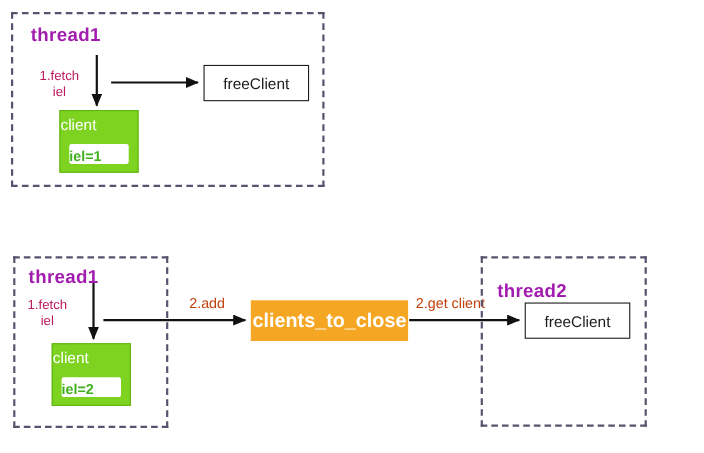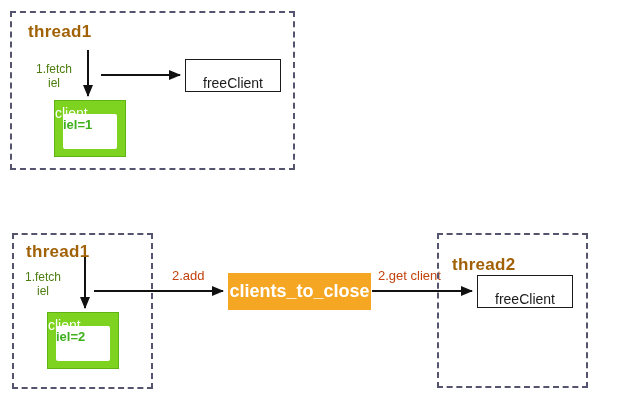--- a/index.html
+++ b/index.html
@@ -24,40 +24,40 @@
     pointer-events: none;
   }
   .dashed-box {
     position: absolute;
     border: 2px dashed #55546e;
     background: transparent;
     box-sizing: border-box;
   }
   .thread-label {
     position: absolute;
-    color: #a16207;
+    color: #a21caf;
     font-size: 17px;
     font-weight: bold;
     letter-spacing: 0.3px;
   }
   .step-label {
     position: absolute;
-    color: #4d7c0f;
+    color: #be185d;
     font-size: 12px;
     line-height: 14px;
     text-align: center;
     white-space: pre-line;
   }
   .plain-box {
     position: absolute;
     border: 1.5px solid #1b1b1b;
     background: #ffffff;
     box-sizing: border-box;
     display: flex;
-    align-items: flex-end;
+    align-items: center;
     justify-content: center;
     font-size: 14px;
     color: #1b1b1b;
   }
   .client-box {
     position: absolute;
     width: 72px;
     height: 57px;
     background: #7ed321;
     border: 1px solid #5fb313;
@@ -67,21 +67,21 @@
   .client-title {
     color: #ffffff;
     font-size: 14px;
     margin-top: 4px;
   }
   .client-value {
     position: absolute;
     left: 8px;
     right: 8px;
     bottom: 7px;
-    height: 35px;
+    height: 18px;
     line-height: 22px;
     background: #ffffff;
     border-radius: 2px;
     color: #3faf1c;
     font-size: 13px;
     font-weight: bold;
   }
   .queue-box {
     position: absolute;
     background: #f5a623;

